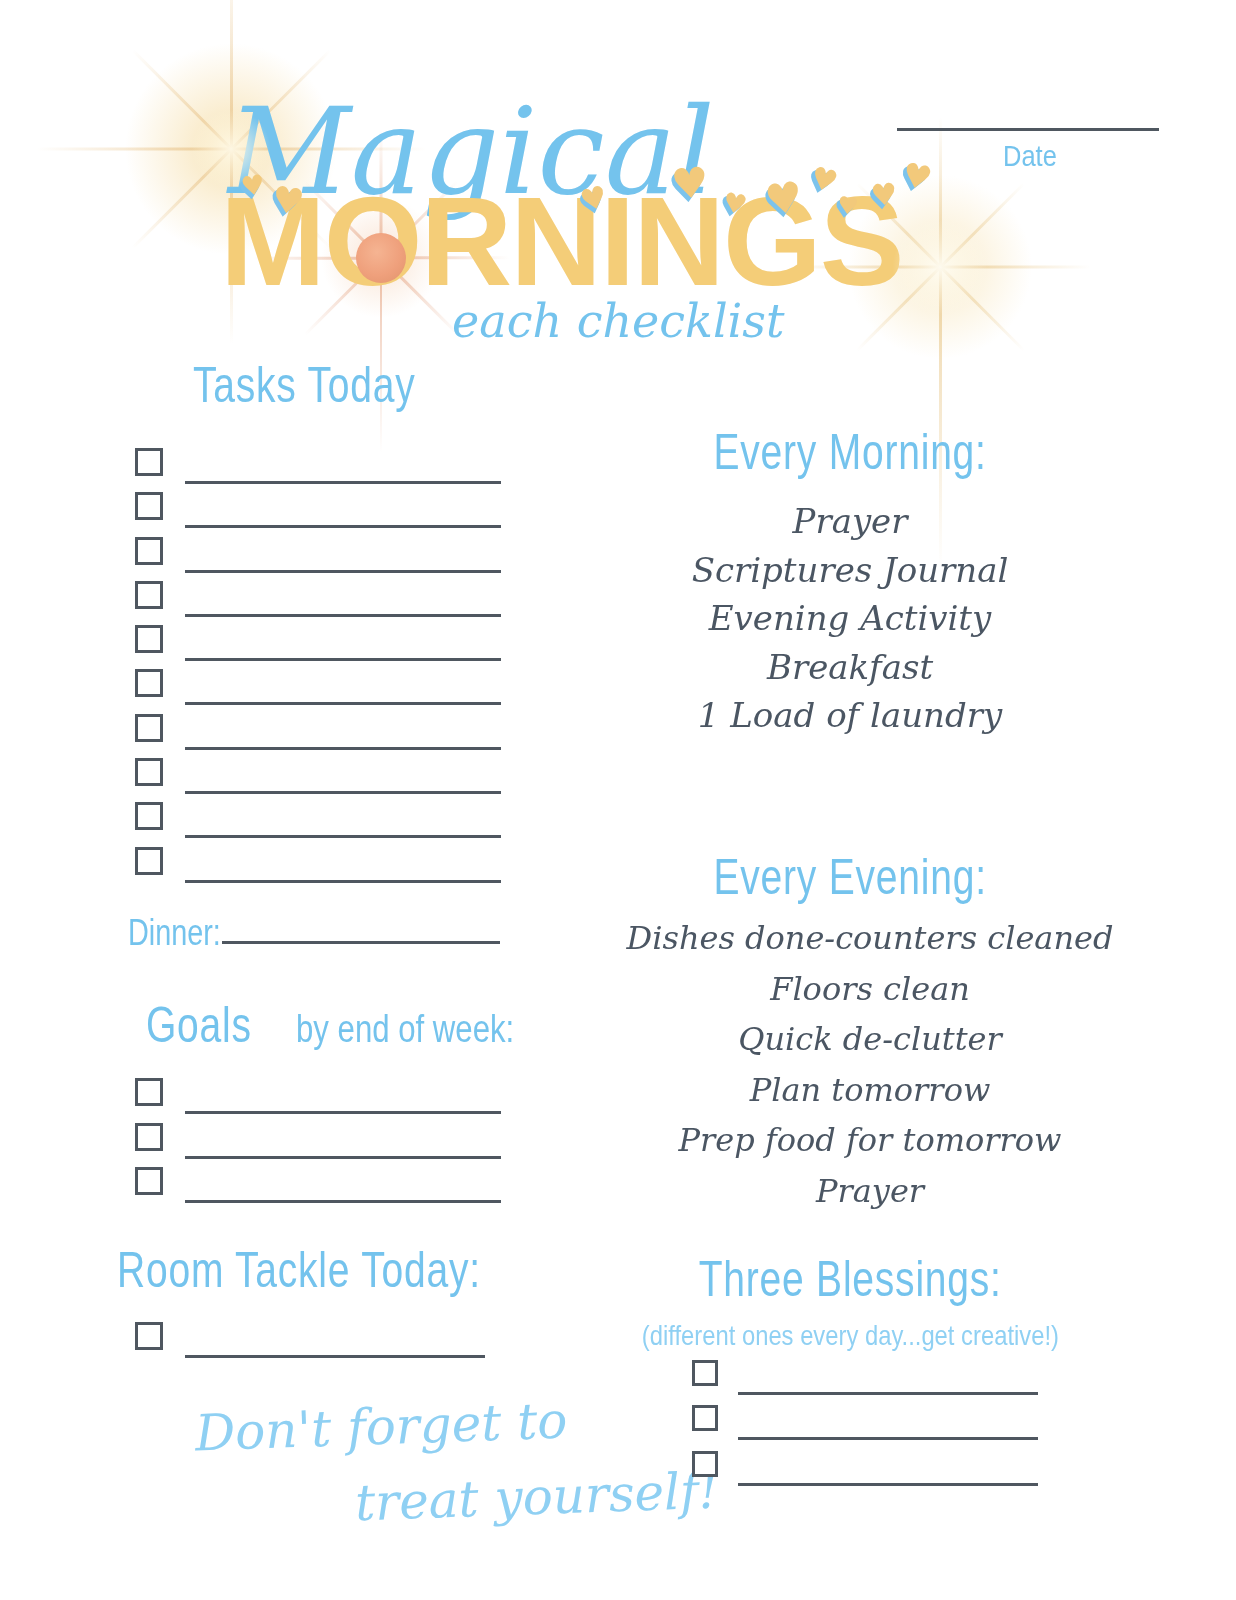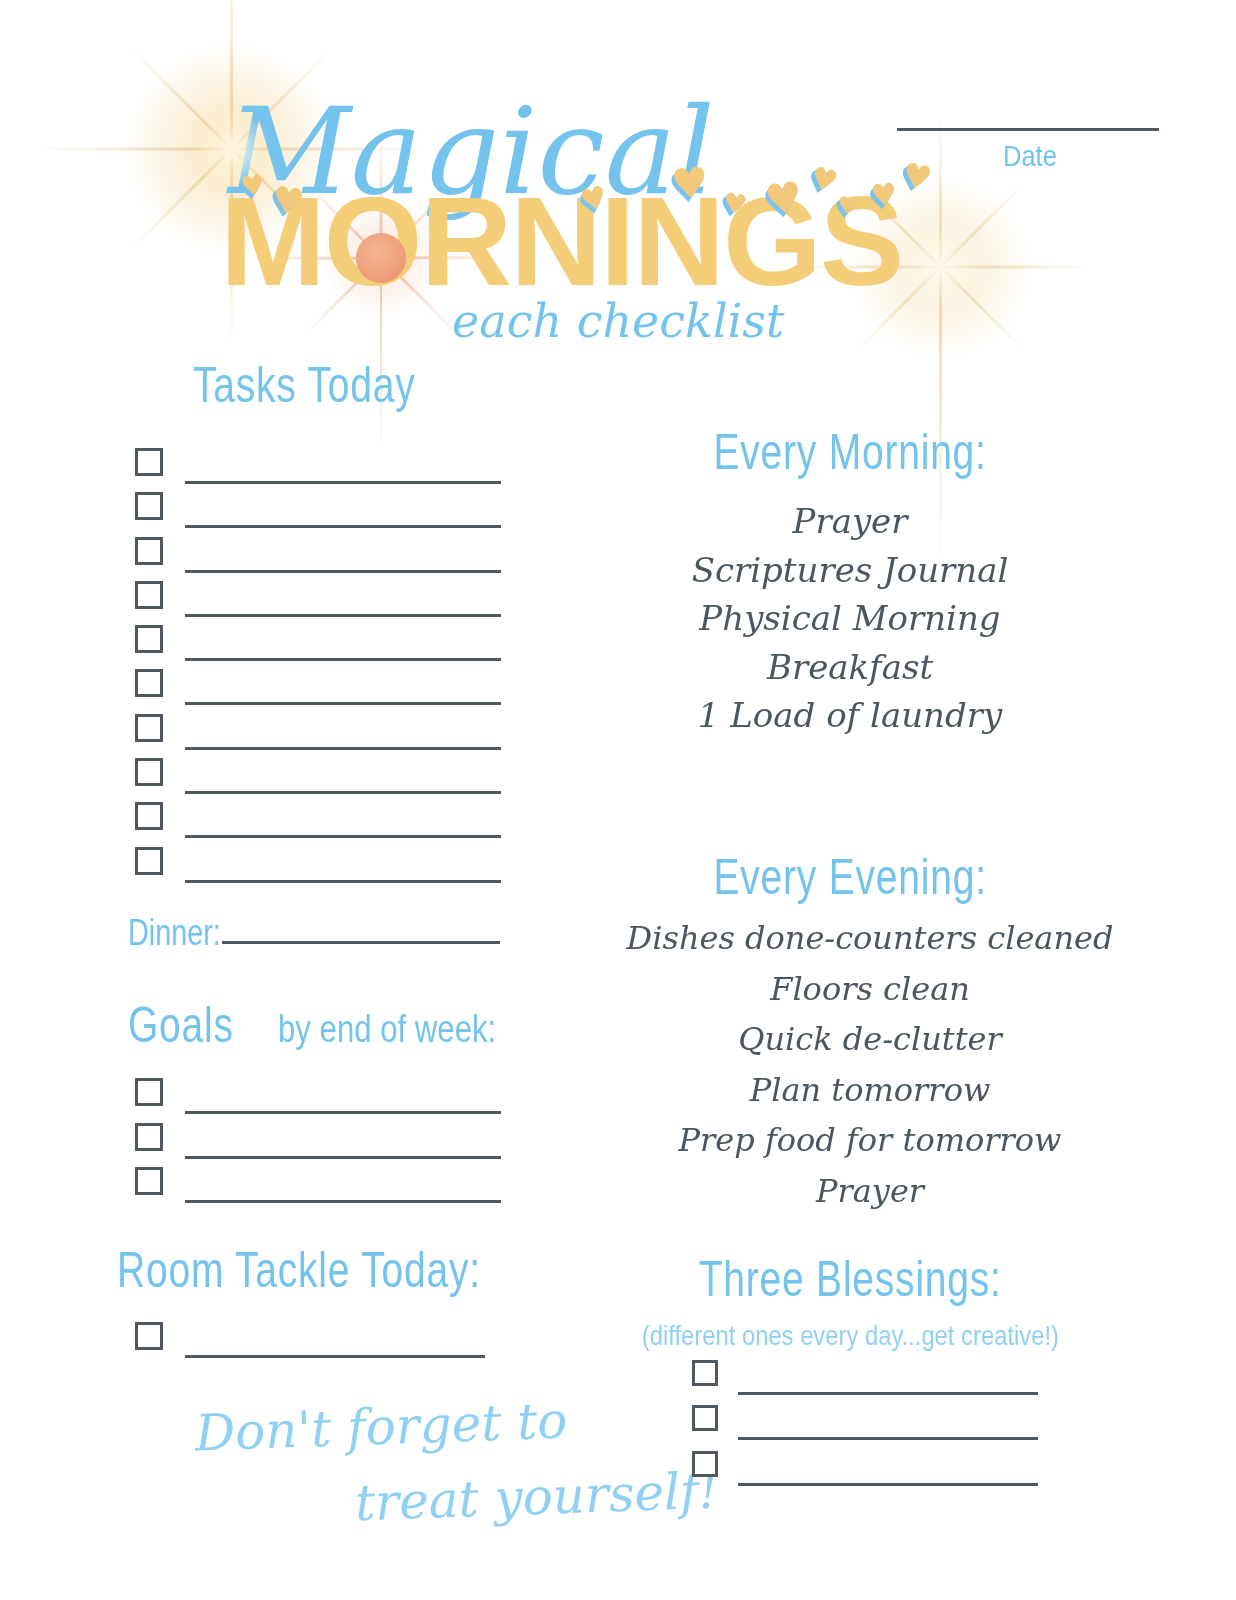--- a/index.html
+++ b/index.html
@@ -189,21 +189,21 @@
       </div>
       <div class="check-row">
         <span class="checkbox"></span>
         <span class="blank-line"></span>
       </div>
     </div>
 
   <div class="h" style="left:128px;top:912px;font-size:36px;transform:scaleX(.8);transform-origin:left center;">Dinner:</div>
   <div class="rule" style="left:222px;top:941px;width:278px;"></div>
 
-  <div class="h goals-wrap" style="left:128px;top:996px;">
+  <div class="h goals-wrap" style="left:146px;top:996px;">
     <span class="h-big" style="position:static;">Goals</span>
     <span class="goals-suffix" style="transform:scaleX(.82);transform-origin:left center;display:inline-block;">by end of week:</span>
   </div>
 
   <div class="checklist cl-goals" style="left:135px;top:1078px;">
       <div class="check-row">
         <span class="checkbox"></span>
         <span class="blank-line"></span>
       </div>
       <div class="check-row">
@@ -227,21 +227,21 @@
 
   <div class="quote" style="left:195px;top:1398px;">Don't forget to</div>
   <div class="quote" style="left:355px;top:1468px;">treat yourself!</div>
 
   <div class="rcol" style="top:383px;margin-top:40px;">
     <span class="h h-big" style="position:static;display:inline-block;transform-origin:center;">Every Morning:</span>
   </div>
   <div class="rcol script" style="top:497px;">
       <div class="m-item">Prayer</div>
       <div class="m-item">Scriptures Journal</div>
-      <div class="m-item">Physical Morning</div>
+      <div class="m-item">Evening Activity</div>
       <div class="m-item">Breakfast</div>
       <div class="m-item">1 Load of laundry</div>
     </div>
 
   <div class="rcol" style="top:848px;">
     <span class="h h-big" style="position:static;display:inline-block;transform-origin:center;">Every Evening:</span>
   </div>
   <div class="rcol script" style="top:913px;margin-left:20px;">
       <div class="e-item">Dishes done-counters cleaned</div>
       <div class="e-item">Floors clean</div>

